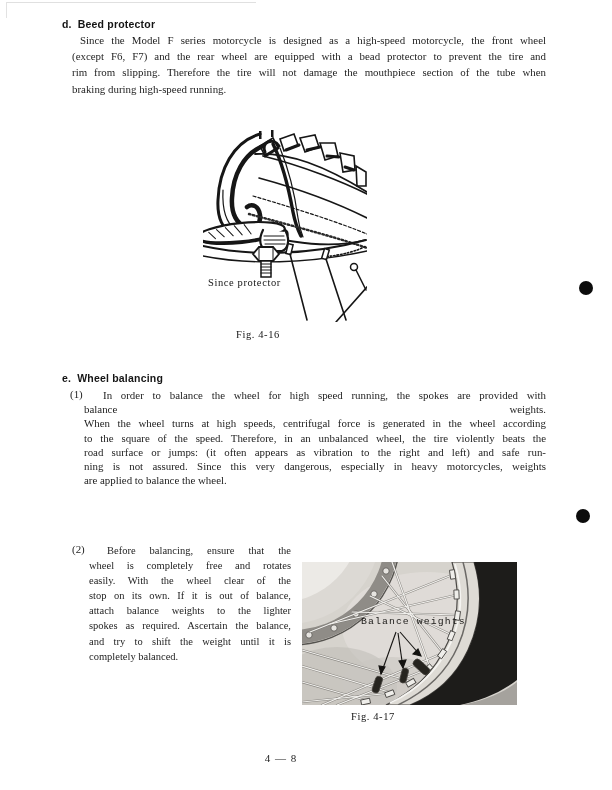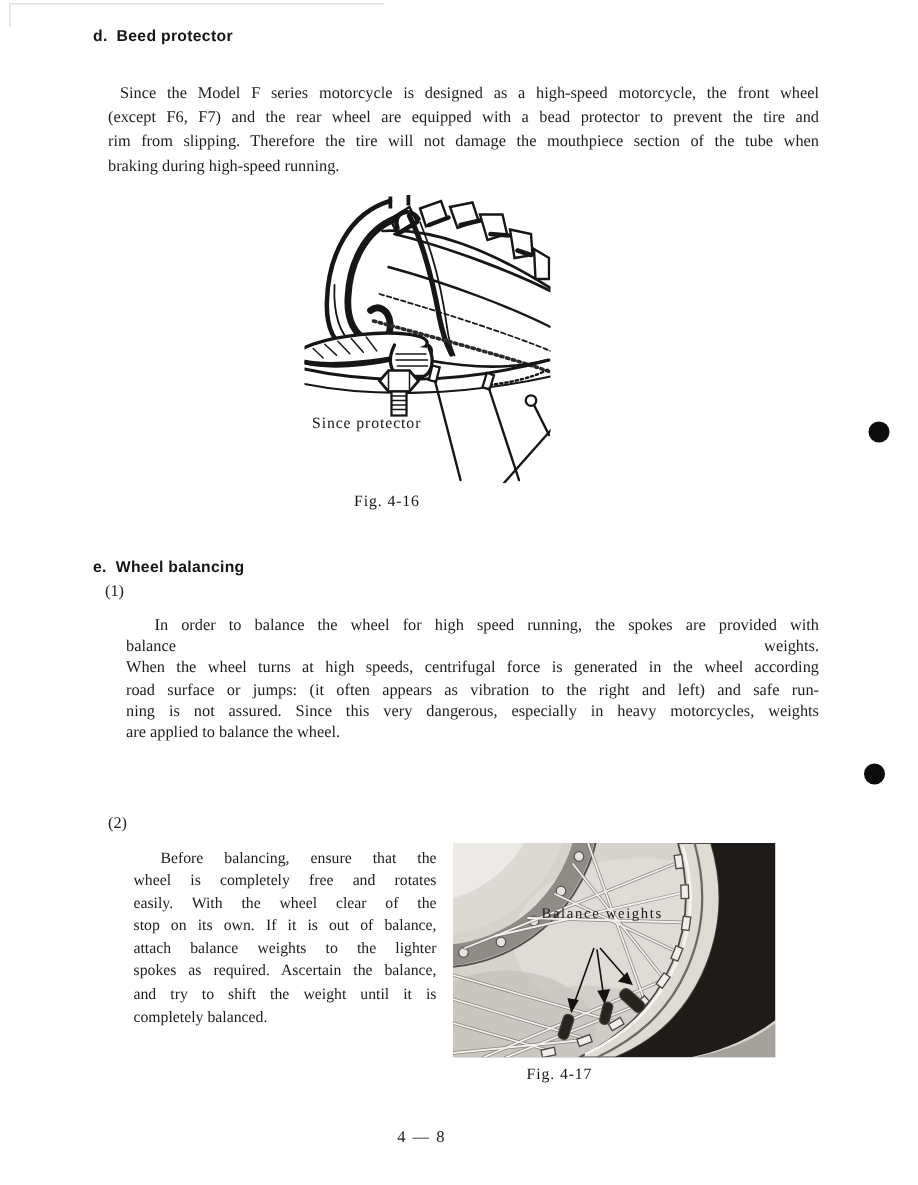--- a/index.html
+++ b/index.html
@@ -8,21 +8,21 @@
     background:#ffffff;overflow:hidden;
     font-family:"Liberation Serif",serif;color:#1c1c1c;
   }
   
   .sec-heading{
     position:absolute;display:flex;gap:6px;
     font-family:"Liberation Sans",sans-serif;font-weight:bold;
     font-size:10.5px;letter-spacing:.2px;color:#151515;
   }
   
-  .txt{position:absolute;font-size:10.9px;color:#1d1d1d;margin-top:22px;}
+  .txt{position:absolute;font-size:10.9px;color:#1d1d1d;}
   .txt .tline{text-align:justify;text-align-last:justify;}
   .txt .tline.last{text-align-last:left;}
   #para-d{left:72px;top:32px;width:474px;line-height:16.2px;}
   #para-d .tline.first{text-indent:8px;}
   .item-num{position:absolute;font-size:10.9px;}
   #item1-num{left:70px;top:388px;}
   #item1-text{left:84px;top:388px;width:462px;line-height:14.2px;}
   #item1-text .tline.first{text-indent:19px;}
   #item2-num{left:72px;top:543px;}
   #item2-text{left:89px;top:543px;width:202px;line-height:15.1px;font-size:10.5px;}
@@ -38,22 +38,22 @@
     font-size:10.5px;letter-spacing:.6px;color:#161616;
   }
   #cap16{left:236px;top:329px;}
   #cap17{left:351px;top:711px;}
   .photo{
     position:absolute;left:302px;top:562px;width:215px;height:143px;
     overflow:hidden;background:#d6d3cd;
   }
   .photo svg{display:block;}
   .photo-callout{
-    position:absolute;left:59px;top:42px;
-    font-family:Liberation Serif, serif;font-size:9.8px;
+    position:absolute;left:59px;top:54px;
+    font-family:Liberation Mono, monospace;font-size:9.8px;
     letter-spacing:1.1px;color:#1b1a18;white-space:nowrap;
   }
   
   .page-number{
     position:absolute;left:231px;top:752px;width:100px;text-align:center;
     font-size:11px;letter-spacing:1px;color:#1d1d1d;
   }
   .binder-dot{position:absolute;width:14px;height:14px;border-radius:50%;background:#0c0c0c;}
   #dot1{left:579px;top:281px;}
   #dot2{left:576px;top:509px;}
@@ -161,20 +161,21 @@
   <div class="sec-heading" style="left:62px;top:372px;">
     <span>e.</span>
     <span>Wheel balancing</span>
   </div>
 
   <div class="item-num" id="item1-num">(1)</div>
   <div class="txt" id="item1-text">
       <div class="tline first">In order to balance the wheel for high speed running, the spokes are provided with</div>
       <div class="tline">balance weights.</div>
       <div class="tline">When the wheel turns at high speeds, centrifugal force is generated in the wheel according</div>
+      <div class="tline">to the square of the speed. Therefore, in an unbalanced wheel, the tire violently beats the</div>
       <div class="tline">road surface or jumps: (it often appears as vibration to the right and left) and safe run-</div>
       <div class="tline">ning is not assured. Since this very dangerous, especially in heavy motorcycles, weights</div>
       <div class="tline last">are applied to balance the wheel.</div>
     </div>
 
   <div class="item-num" id="item2-num">(2)</div>
   <div class="txt" id="item2-text">
       <div class="tline first">Before balancing, ensure that the</div>
       <div class="tline">wheel is completely free and rotates</div>
       <div class="tline">easily.  With the wheel clear of the</div>

